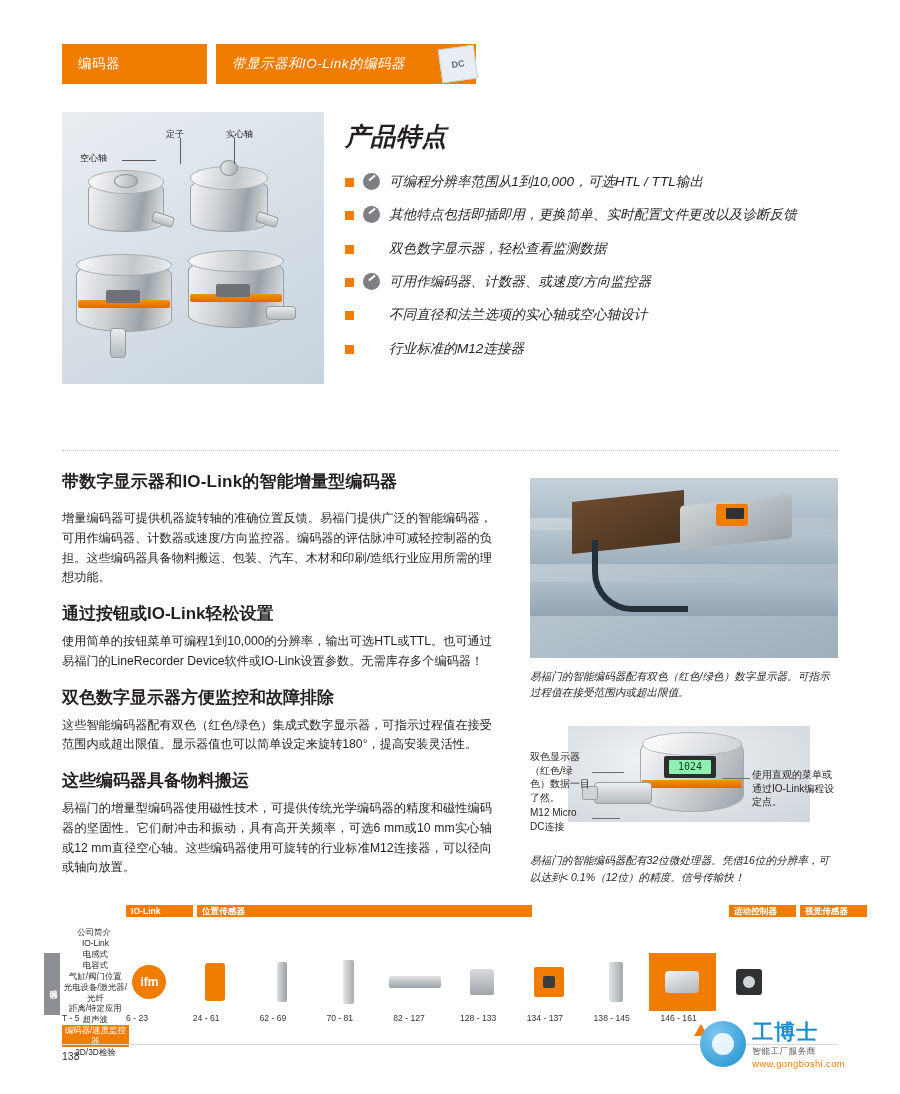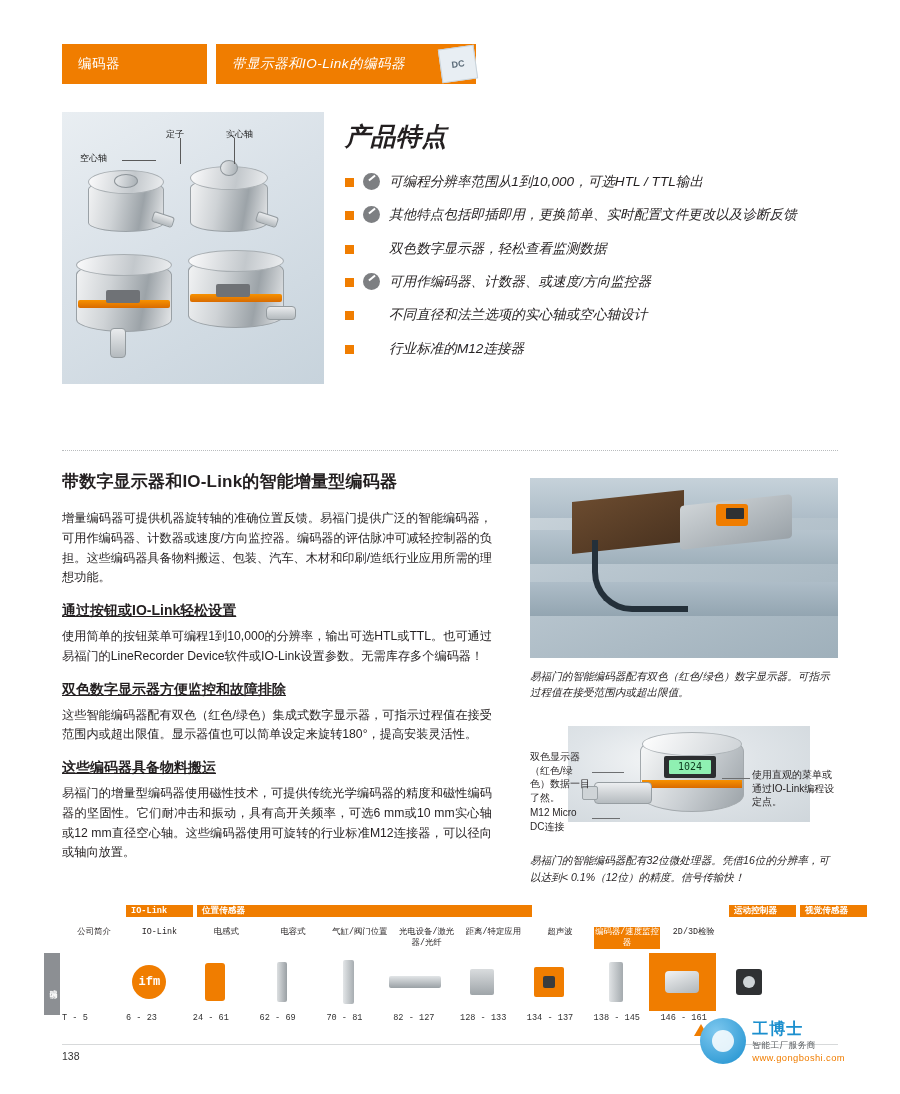--- a/index.html
+++ b/index.html
@@ -159,24 +159,23 @@
     margin: 0 0 16px 0;
     letter-spacing: .2px;
   }
   .article p {
     font-size: 12.2px;
     line-height: 1.62;
     margin: 0 0 14px 0;
     text-align: justify;
   }
   .article h4 {
-    font-size: 14px;
+    font-size: 17px;
     font-weight: bold;
     margin: 0 0 7px 0;
-    text-decoration: underline;
   }
 
   
   .rphoto {
     position:absolute;
     left: 530px; top: 478px;
     width: 308px; height: 180px;
     background: linear-gradient(160deg,#cfd8de 0%, #b9c6cf 40%, #9fb0bb 100%);
     overflow:hidden;
   }
@@ -206,32 +205,32 @@
     position:absolute;
     font-size: 10px;
     line-height: 1.35;
     color:#231f20;
   }
   .cline { position:absolute; background:#6d6f71; height:1px; }
 
   
   .navstrip {
     position: absolute;
-    left: 62px; top: 905px; width: 776px; height: 130px; font-family: Liberation Mono, monospace;
+    left: 62px; top: 905px; width: 776px; height: 130px;
   }
   .nav-groups {
     position:absolute; top:0; left:0; height: 12px; width: 100%;
   }
   .nav-group {
     position:absolute; top:0; height: 12px;
     background:#f07d00; color:#fff;
     font-size: 8.6px; font-weight:bold;
     padding-left: 5px; line-height: 12px;
   }
-  .nav-row { position:absolute; top: 22px; left: 0; width: 100%; display:flex; }
+  .nav-row { position:absolute; top: 22px; left: 0; width: 100%; display:flex;flex-direction:column; }
   .nav-cell {
     width: 66.8px;
     text-align:center;
     font-size: 8.4px;
     line-height: 1.3;
     color:#231f20;
   }
   .nav-cell.first { width: 64px; }
   .nav-cell.hl { background:#f07d00; color:#fff; }
   .thumbs { position:absolute; top: 48px; left:0; width:100%; display:flex;justify-content:center; }
@@ -283,21 +282,21 @@
     width: 46px; height: 46px; border-radius:50%;
     background: radial-gradient(circle at 35% 30%, #7ec8ef, #1b8fce);
     position:relative;
   }
   .wm .ball::after{
     content:"";
     position:absolute; left:12px; top:12px; width:22px; height:22px;
     border-radius:50%; background:#ffffff; opacity:.85;
   }
   .wm .txt { margin-left: 6px; }
-  .wm .t1 { font-size: 16px; font-weight: bold; color:#1b8fce; letter-spacing:1px; }
+  .wm .t1 { font-size: 21px; font-weight: bold; color:#1b8fce; letter-spacing:1px; }
   .wm .t2 { font-size: 8.6px; color:#55595c; letter-spacing:.5px; }
   .wm .t3 { font-size: 9.4px; color:#f07d00; letter-spacing:.4px; }
 </style>
 </head>
 <body>
 
 <div class="header">
   <div class="hdr-tab first">编码器</div>
   <div class="hdr-tab second">带显示器和IO-Link的编码器</div>
 </div>

